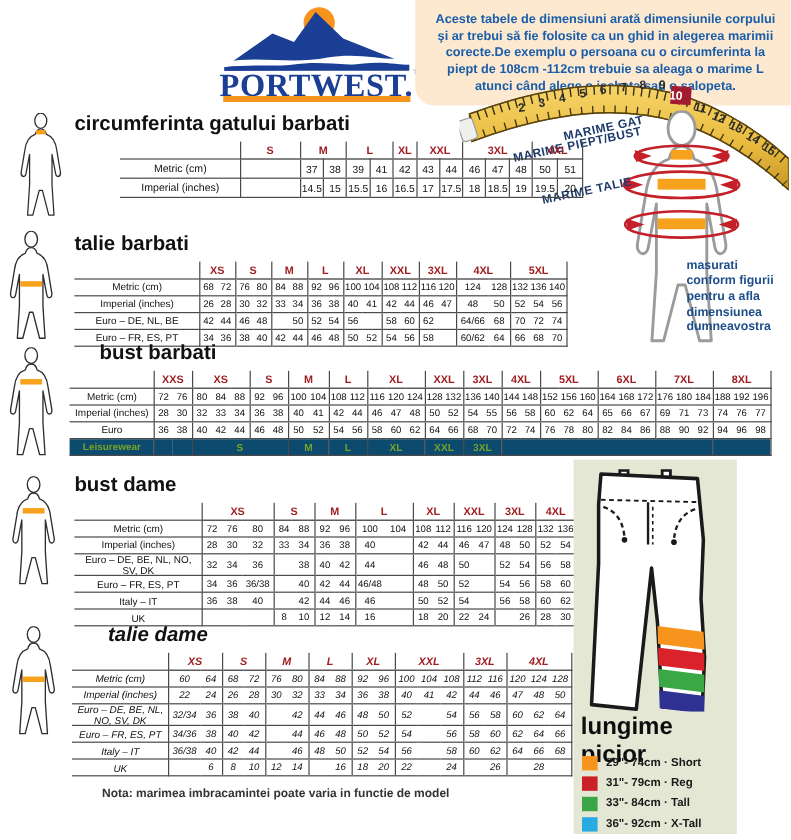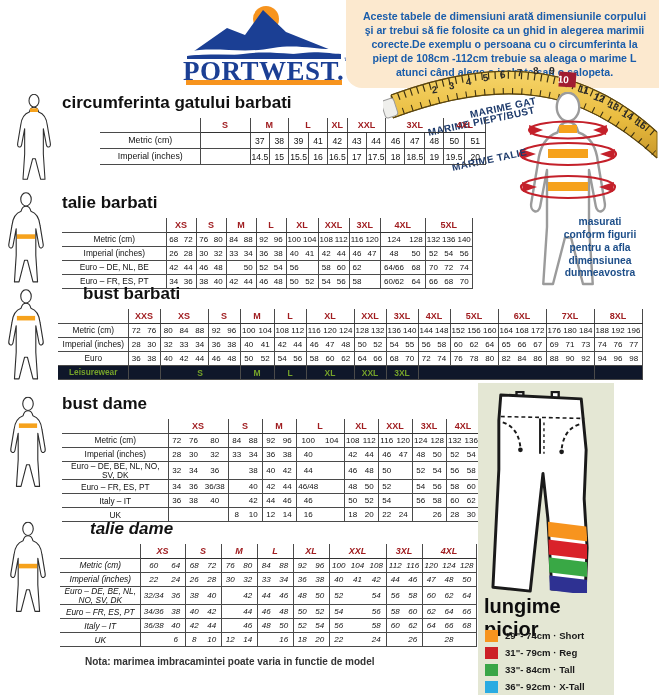--- a/index.html
+++ b/index.html
@@ -24,22 +24,22 @@
   .tape text{font-family:"Liberation Sans",sans-serif;font-weight:bold;font-size:10px;fill:#2a2a2a;}
   .tape text.t10{fill:#fff;}
 
   
   .figure{position:absolute;left:498px;top:90px;width:160px;height:212px;}
   .mlabel{position:absolute;color:#1d3a6b;font-weight:bold;font-size:10px;letter-spacing:.4px;
           transform:rotate(-12deg);transform-origin:left center;white-space:nowrap;}
   .ml-gat{left:470px;top:109px;}
   .ml-piept{left:428px;top:127px;}
   .ml-talie{left:452px;top:162px;}
-  .masurati{position:absolute;left:560px;top:216px;width:80px;color:#1d4e89;font-weight:bold;
-            font-size:10.3px;line-height:1.25;text-align:center;}
+  .masurati{position:absolute;left:572px;top:216px;width:80px;color:#1d4e89;font-weight:bold;
+            font-size:10.3px;line-height:1.25;}
 
   
   .person{position:absolute;}
   .p1{left:14px;top:94px;width:40px;height:88px;}
   .p2{left:5px;top:190px;width:42px;height:97px;}
   .p3{left:5px;top:288px;width:42px;height:95px;}
   .p4{left:7px;top:393px;width:42px;height:100px;}
   .p5{left:7px;top:518px;width:42px;height:100px;}
   use.fig-dark{color:#2e2e2e;}
   use.fig-gray{color:#9b9b9b;}
@@ -56,21 +56,21 @@
   table.sz th,table.sz td{padding:0 1px;height:13px;font-weight:normal;}
   table.sz thead th{border-bottom:1.2px solid #333;color:#a01d20;font-weight:bold;
                     font-size:9px;text-align:center;height:14px;}
   table.sz td{border-bottom:1px solid #4a4a4a;font-size:8px;text-align:center;color:#111;}
   table.sz th.rowlbl{border-bottom:1px solid #4a4a4a;border-right:1px solid #4a4a4a;
                      text-align:center;font-size:8.3px;padding-left:2px;line-height:1.05;}
   .t1 table.sz td{font-size:8.6px;height:15px;}
   .t1 table.sz th.rowlbl{font-size:8.8px;}
   table.sz .gb{border-left:1px solid #4a4a4a;}
   table.sz .ge{border-right:1px solid #4a4a4a;}
-  table.sz .leisure{background:#0f172a;color:#76a32a;font-weight:bold;}
+  table.sz .leisure{background:#0c4a6e;color:#76a32a;font-weight:bold;}
   table.sz td.leisure{font-size:8.5px;}
   table.sz th.rowlbl.leisure{color:#76a32a;}
 
   
   .legpanel{position:absolute;left:478px;top:383px;width:136px;height:312px;background:#e4e7d4;}
   .trousers{position:absolute;left:10px;top:8px;width:108px;height:206px;}
   .legtitle{position:absolute;left:6px;top:212px;font-size:20px;font-weight:bold;color:#0d0d0d;}
   .legend{position:absolute;left:7px;top:244px;}
   .legrow{display:flex;align-items:center;height:17px;}
   .legsw{width:13px;height:12px;margin-right:7px;flex:0 0 auto;}

